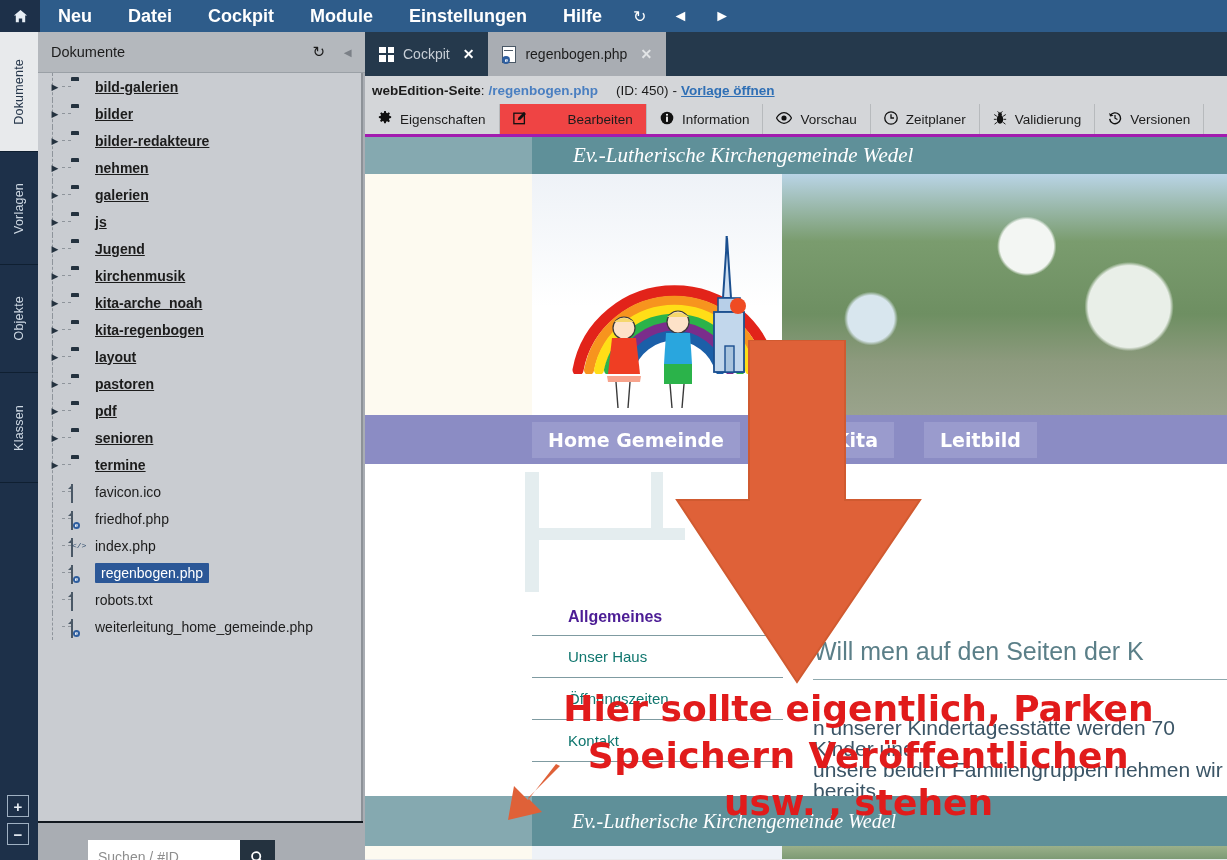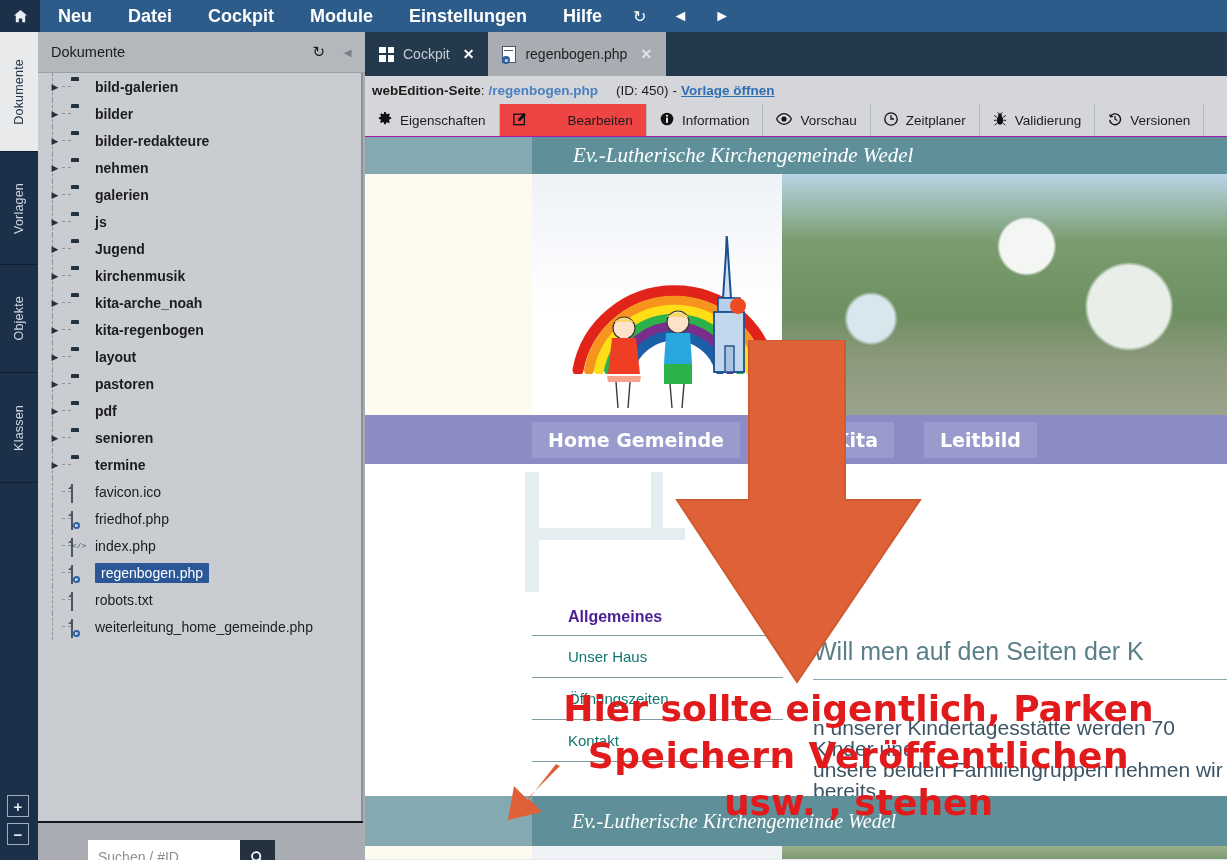--- a/index.html
+++ b/index.html
@@ -116,21 +116,21 @@
   .file-g .ebadge {
     position: absolute; left: 1px; bottom: 0px; width: 7px; height: 7px;
     background: #2d5d9e; border-radius: 50%; color: #fff;
     font-size: 6px; line-height: 7px; text-align: center; font-weight: bold;
   }
   .file-g.code .codetxt {
     position:absolute; left:0; right:0; top: 2px; text-align:center;
     font-size: 8px; color:#2d4a6b; font-family:"Liberation Mono", monospace;
   }
   .tnode .lbl { font-size: 14px; color: #1c1c1c; white-space: nowrap; }
-  .tnode.folder .lbl { font-weight: bold; }
+  .tnode.folder .lbl { font-weight: bold; text-decoration: underline; }
   .tnode.selected .lbl {
     background: #2b5797; color: #ffffff; padding: 2px 6px; border-radius: 1px;
   }
   #tree-footer {
     position: absolute; left: 0; top: 789px; width: 325px; height: 71px;
     background: #a9adb3; border-top: 2px solid #12181f;
   }
   #searchbox {
     position: absolute; left: 50px; top: 808px; display: flex; height: 34px;
   }
@@ -170,21 +170,21 @@
   #pathbar {
     height: 28px; background: #d4d6d9; display: flex; align-items: center;
     padding-left: 7px; font-size: 13.5px; color: #1c1c1c;
   }
   #pathbar b { font-weight: bold; }
   #pathbar .lnk-blue { color: #4a7fc1; font-weight: bold; margin-left: 4px; }
   #pathbar .lnk-u { color: #2f6fb5; font-weight: bold; text-decoration: underline; }
 
   #tooltabs {
     height: 33px; background: #d4d6d9; display: flex; align-items: stretch;
-    border-bottom: 1px solid #a21caf;
+    border-bottom: 3px solid #a21caf;
   }
   .ttab {
     display: flex; align-items: center; gap: 8px; padding: 0 13px;
     font-size: 13.5px; color: #1c1c1c; border-right: 1px solid #b7babd;
     cursor: pointer; white-space: nowrap;
   }
   .ttab.active { background: #ef4444; gap: 41px; }
   .ttab .ticon { font-size: 14px; }
 
   

